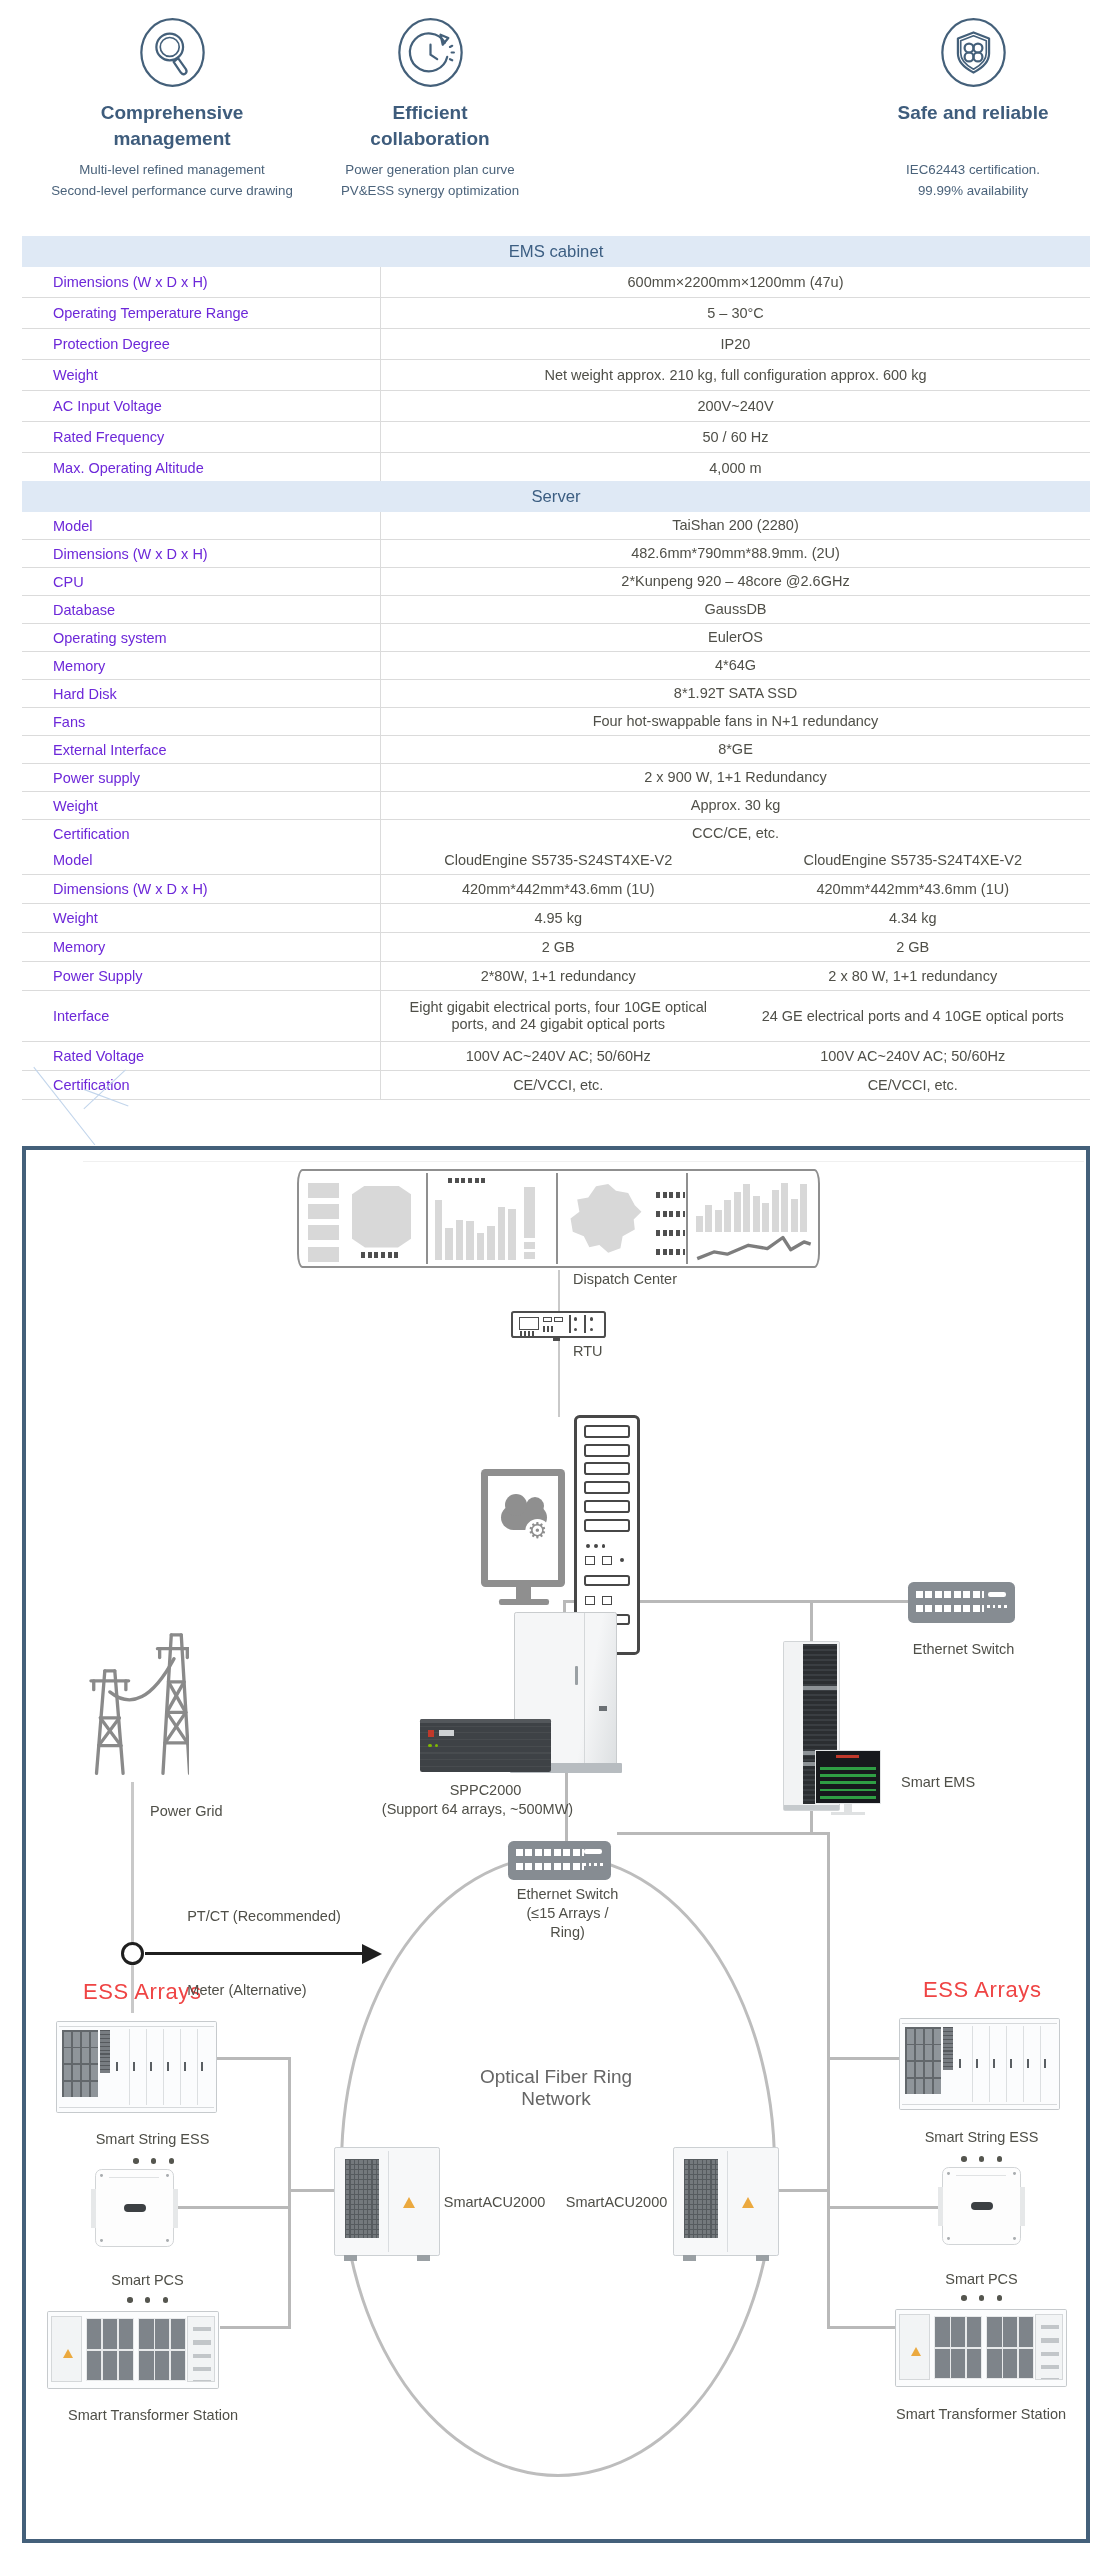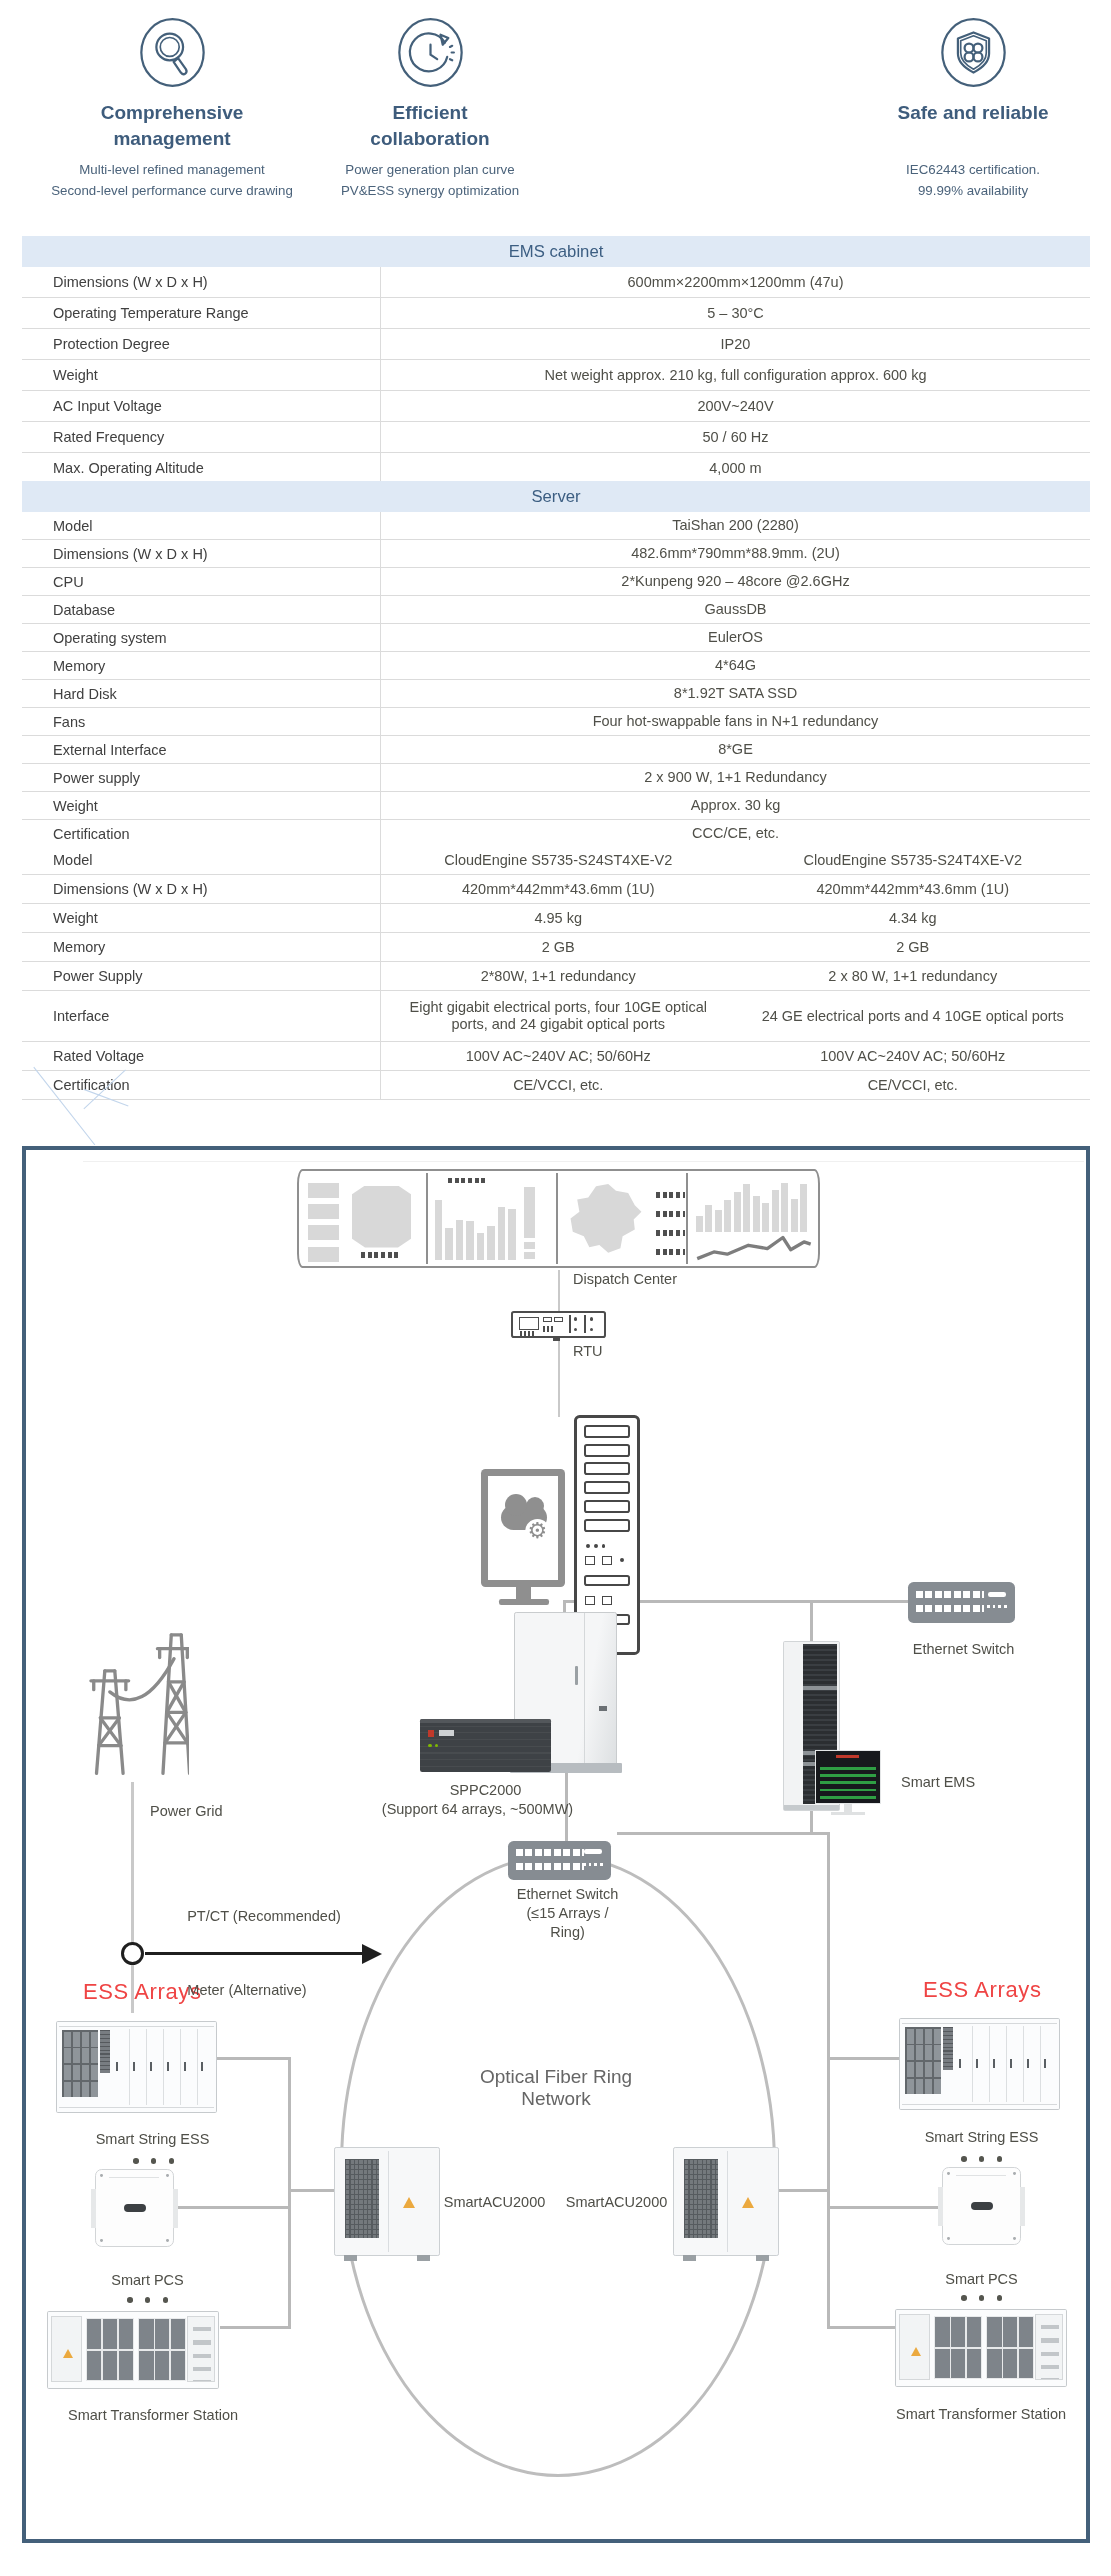--- a/index.html
+++ b/index.html
@@ -15,21 +15,21 @@
   
   .spec-table { position:absolute; left:22px; width:1068px; }
   .t-header { height:31px; background:#dfe9f5; display:flex; align-items:center; justify-content:center;
               font-size:16.7px; font-weight:500; color:#3c5e82; }
   .t-row { display:flex; align-items:stretch; background:#fff; border-bottom:1.1px solid #dbdbdb; }
   .tbl-0 .t-row { height:31px; }
   .tbl-1 .t-row { height:28px; }
   .tbl-2 .t-row { height:29px; }
   .tbl-2 .t-row.tall { height:51px; }
   .t-label { width:359px; padding-left:31px; display:flex; align-items:center;
-             border-right:1.1px solid #dbdbdb; font-size:14.5px; color:#404040; }
+             border-right:1.1px solid #dbdbdb; font-size:14.5px; color:#6d28d9; }
   .t-val { flex:1; display:flex; align-items:center; justify-content:center; text-align:center;
            font-size:14.5px; color:#4f4f48; padding:0 16.7px; line-height:17px; }
 
   
   #diagram-box { position:absolute; left:22px; top:1146px; width:1068px; height:1397px;
                  border:4.4px solid #44607a; background:#fff; }
   .faint-line { position:absolute; left:83px; top:1161px; width:1001px; height:1.1px; background:#f0f0f0; }
 
   .dline { position:absolute; background:#c9c9c9; }
   .cline { position:absolute; background:#b9b9b9; z-index:1; }

